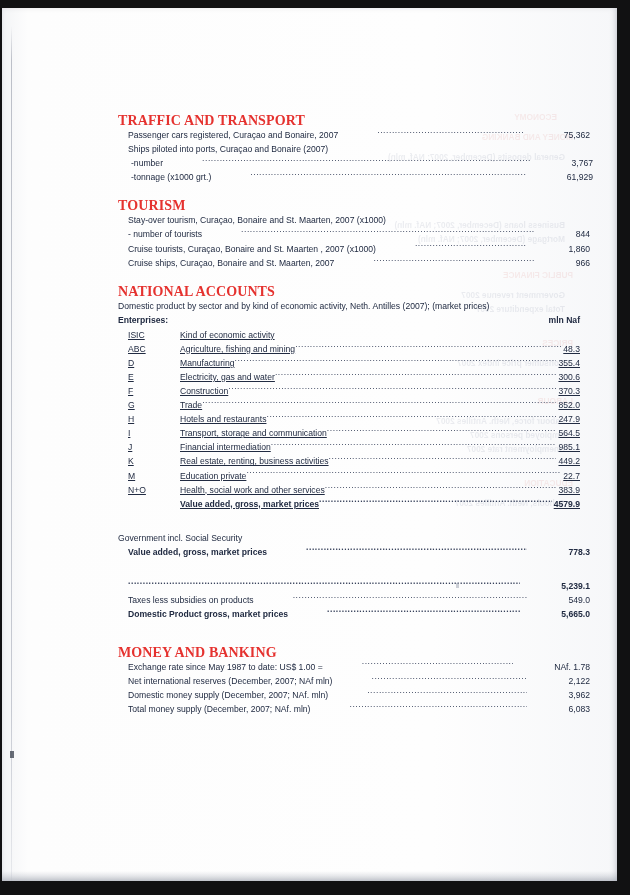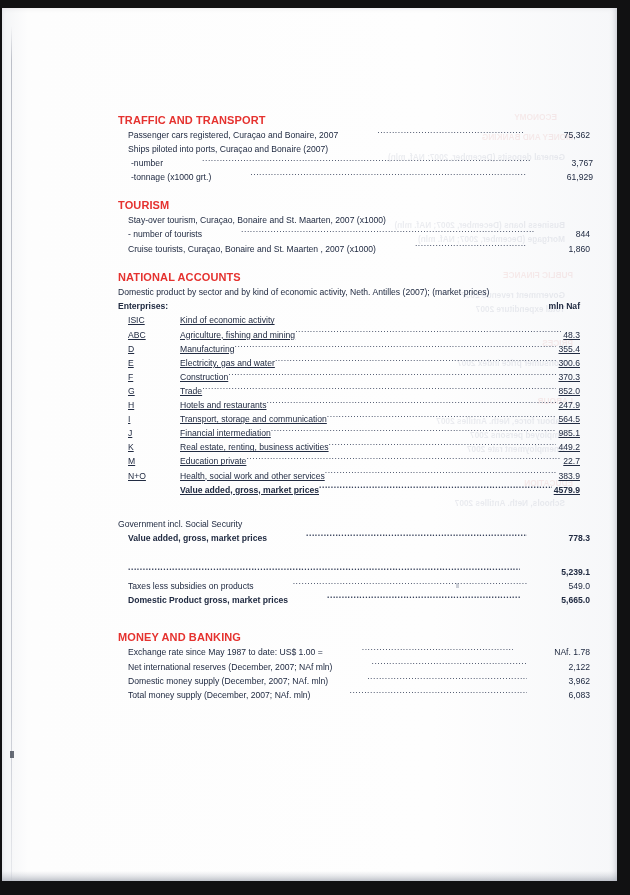--- a/index.html
+++ b/index.html
@@ -95,24 +95,25 @@
     color: #212b42;
     font-size: 8.6px;
     line-height: 14.1px;
   }
 
   .section { position: relative; }
 
   .sec-head {
     color: #e5322f;
     font-weight: bold;
-    font-size: 11px;
+    font-size: 14px;
     letter-spacing: 0.12px;
     line-height: 15px;
     white-space: nowrap;
+    font-family: Liberation Serif, serif;
   }
 
   
   .row {
     display: flex;
     align-items: baseline;
     width: 100%;
     line-height: 14.1px;
     white-space: nowrap;
     gap: 39px;
@@ -271,20 +272,25 @@
           <span class="dots"></span>
           <span class="val">844</span>
         </div>
 
         <div class="row i1">
           <span class="lbl">Cruise tourists, Curaçao, Bonaire and St. Maarten , 2007 (x1000)</span>
           <span class="dots"></span>
           <span class="val">1,860</span>
         </div>
 
+        <div class="row i1">
+          <span class="lbl">Cruise ships, Curaçao, Bonaire and St. Maarten, 2007</span>
+          <span class="dots"></span>
+          <span class="val">966</span>
+        </div>
       </div>
 
       <div class="sp14"></div>
 
       <div class="section">
         <div class="sec-head">NATIONAL ACCOUNTS</div>
 
         <div class="na-head">Domestic product by sector and by kind of economic  activity, Neth. Antilles (2007); (market prices)</div>
 
         <div class="na-sub">

